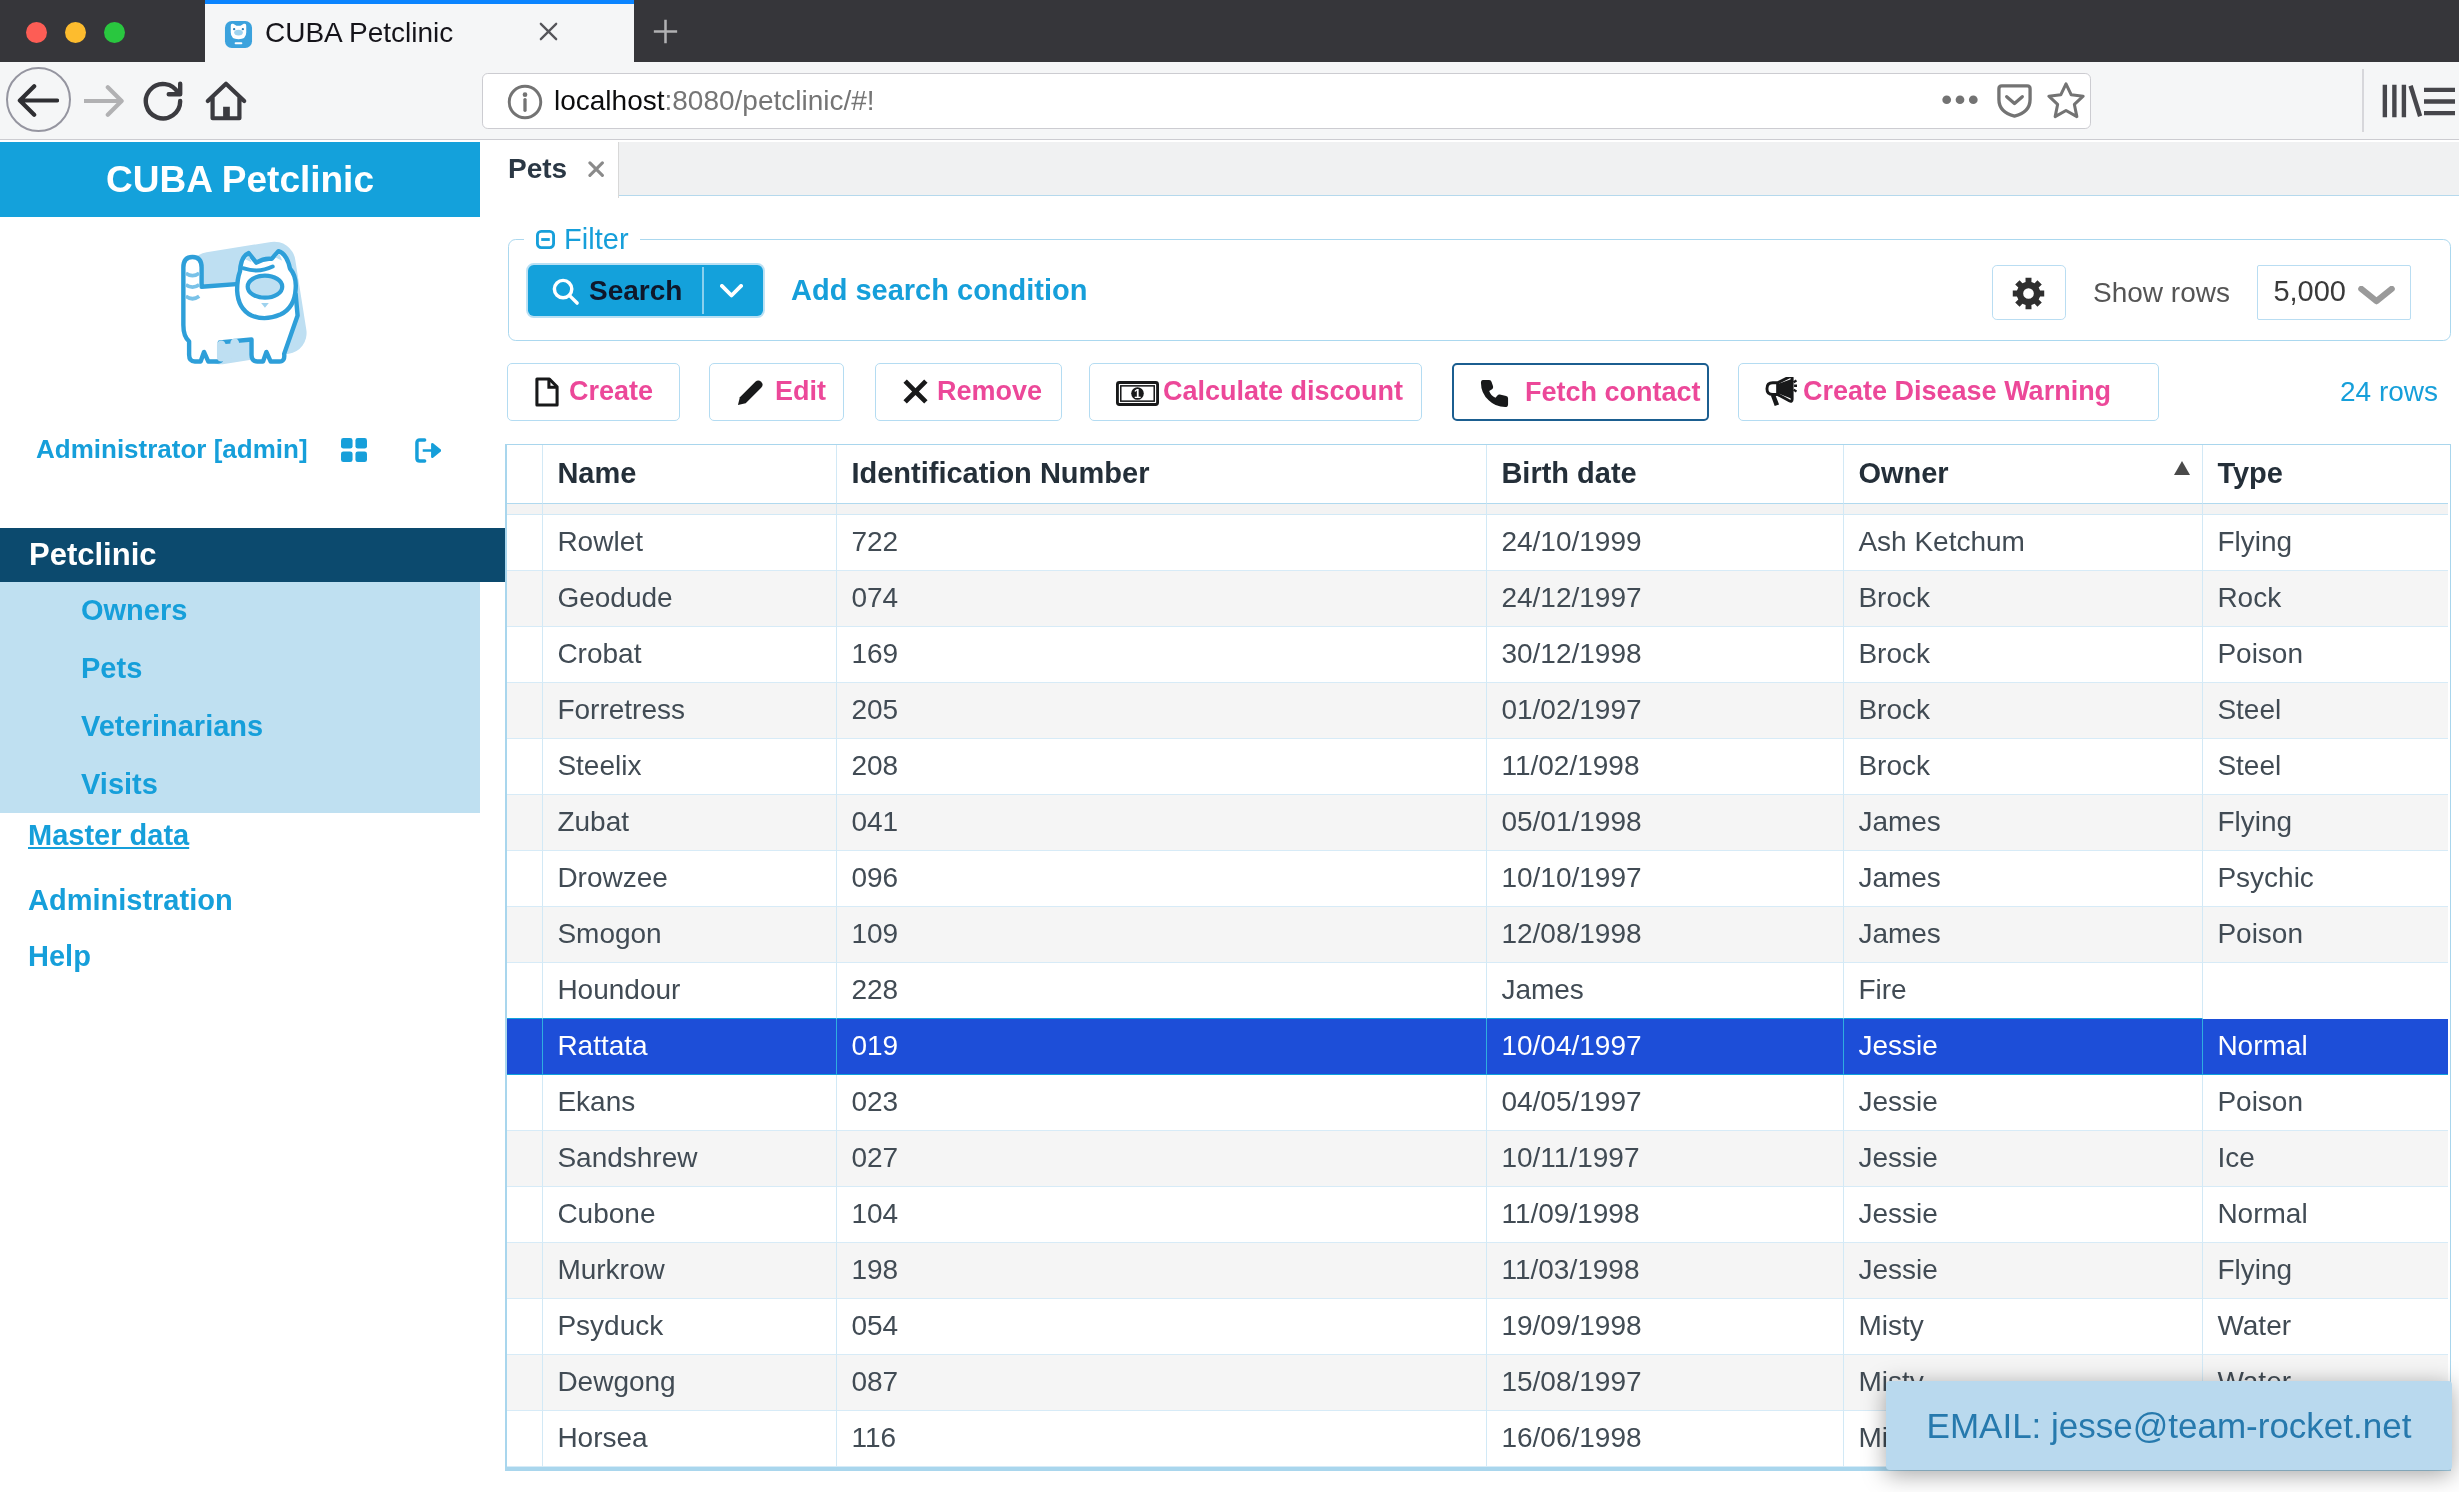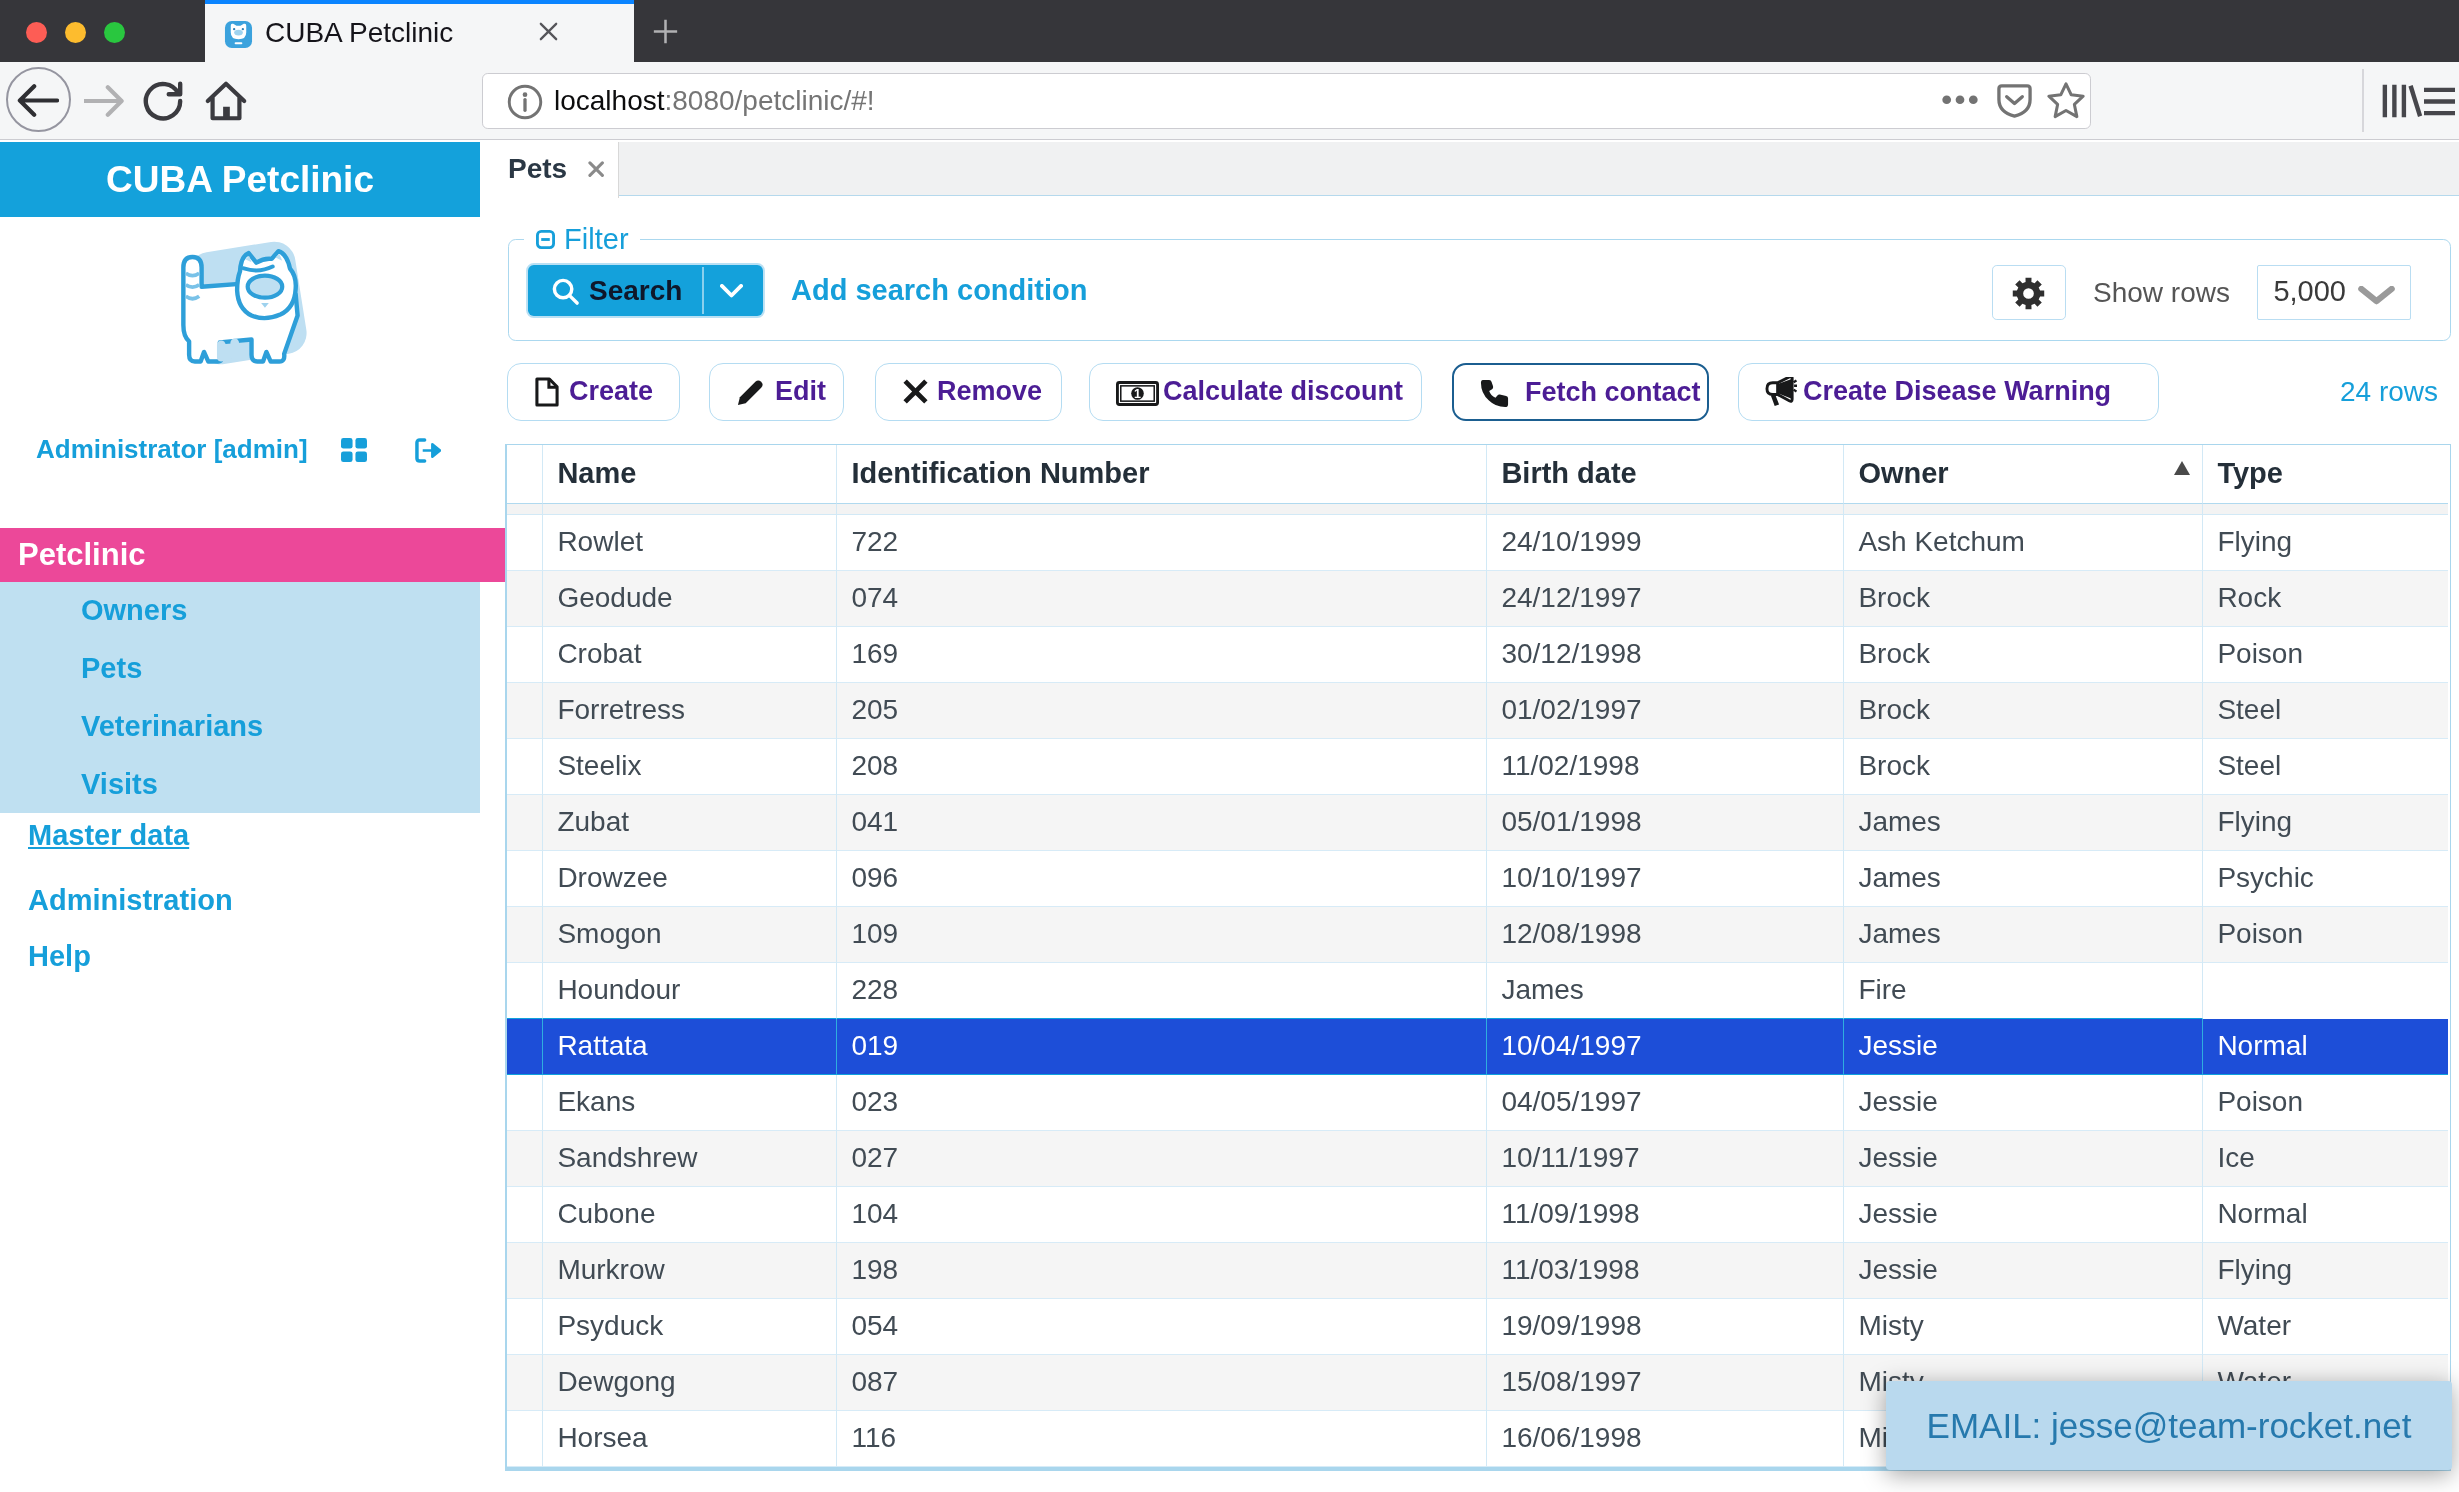--- a/index.html
+++ b/index.html
@@ -18,21 +18,21 @@
 #toolbar { position:absolute; left:0; top:62px; width:2459px; height:78px; background:#f5f6f7; border-bottom:1.9px solid #ccccd1; }
 #backbtn { position:absolute; left:5.8px; top:67px; width:65px; height:65px; border-radius:50%; border:2.4px solid #9595a0; background:#f5f6f7; }
 #urlbar { position:absolute; left:482px; top:73px; width:1609px; height:56px; background:#fff; border:1.9px solid #ccccd1; border-radius:5.8px; }
 #urltext { position:absolute; left:554px; top:73px; height:56px; line-height:56px; font-size:28px; color:#0c0c0d; }
 #urltext span { color:#757575; }
 #tbsep { position:absolute; left:2362px; top:69px; width:1.9px; height:63px; background:#d7d7db; }
 
 
 #sidehead { position:absolute; left:0; top:142px; width:480px; height:75px; background:#14a1db; color:#fff; font-size:37px; font-weight:bold; text-align:center; line-height:75px; }
 #adminrow { position:absolute; left:36px; top:432px; height:35px; line-height:35px; font-size:26px; font-weight:600; color:#169fda; }
-#menu-pet { position:absolute; left:0; top:528px; width:520px; height:54px; background:#ec4899; color:#fff; font-size:31px; font-weight:bold; line-height:54px; padding-left:18px; }
+#menu-pet { position:absolute; left:0; top:528px; width:520px; height:54px; background:#0c4a6e; color:#fff; font-size:31px; font-weight:bold; line-height:54px; padding-left:29px; }
 #submenu { position:absolute; left:0; top:582px; width:480px; height:231px; background:#bfe0f1; }
 .smi { height:58px; line-height:56px; padding-left:81px; font-size:29px; font-weight:600; color:#169fda; }
 .rmi { position:absolute; left:0; width:480px; height:58px; line-height:58px; padding-left:28px; font-size:29px; font-weight:600; color:#169fda; }
 
 
 #tabstrip { position:absolute; left:480px; top:142px; width:1979px; height:54px; background:#f0f1f2; border-bottom:1.9px solid #b5d9ed; }
 #apptab { position:absolute; left:480px; top:142px; width:139px; height:56px; background:#fff; border-right:1.9px solid #d8d8d8; }
 #apptab b { position:absolute; left:28px; top:0; height:54px; line-height:54px; font-size:28px; font-weight:600; color:#2b3845; }
 
 
@@ -42,21 +42,21 @@
 #searchbtn { position:absolute; left:528px; top:265px; width:235px; height:51px; background:#14a1db; border-radius:5.8px; box-shadow:0 0 0 1.9px #b9e0f4; }
 #searchbtn .div { position:absolute; left:174px; top:1.9px; width:1.9px; height:47px; background:rgba(255,255,255,0.5); }
 #searchbtn b { position:absolute; left:61px; top:0; height:51px; line-height:51px; color:#0f172a; font-size:28px; font-weight:bold; }
 #addcond { position:absolute; left:791px; top:265px; height:51px; line-height:51px; font-size:29px; font-weight:600; color:#169fda; }
 #gearbtn { position:absolute; left:1992px; top:265px; width:74px; height:55px; border:1.9px solid #b9ddf2; border-radius:4.8px; background:#fff; }
 #showrows { position:absolute; left:2093px; top:265px; height:55px; line-height:55px; font-size:28px; color:#555; }
 #pagesel { position:absolute; left:2257px; top:265px; width:154px; height:55px; border:1.9px solid #b9ddf2; border-radius:2px; background:#fff; }
 #pagesel i { position:absolute; left:15.4px; top:0; height:51px; line-height:51px; font-style:normal; font-size:29px; color:#3a3a3a; }
 
 
-.btn { position:absolute; top:363px; height:58px; background:#fff; border:1.9px solid #b4dcf2; border-radius:14px; color:#4c1d95; font-size:27px; font-weight:700; }
+.btn { position:absolute; top:363px; height:58px; background:#fff; border:1.9px solid #b4dcf2; border-radius:5px; color:#ec4899; font-size:27px; font-weight:700; }
 .btn i { position:absolute; font-style:normal; top:0; line-height:54px; white-space:nowrap; }
 #rowscount { position:absolute; left:2255px; top:363px; width:183px; height:58px; line-height:58px; text-align:right; font-size:28px; color:#169fda; }
 
 
 #tbl { position:absolute; left:505px; top:444px; width:1946px; border:1.9px solid #a9d6ed; border-left-width:2.9px; border-bottom-width:4.8px; background:#fff; }
 #tbl .row { display:flex; }
 #tbl .row u { display:block; text-decoration:none; border-right:1.9px solid #d2e9f6; border-bottom:1.9px solid #d7ebf7; overflow:hidden; white-space:nowrap; }
 #tbl .row u:nth-child(1) { width:36px; }
 #tbl .row u:nth-child(2) { width:294px; }
 #tbl .row u:nth-child(3) { width:650px; }

